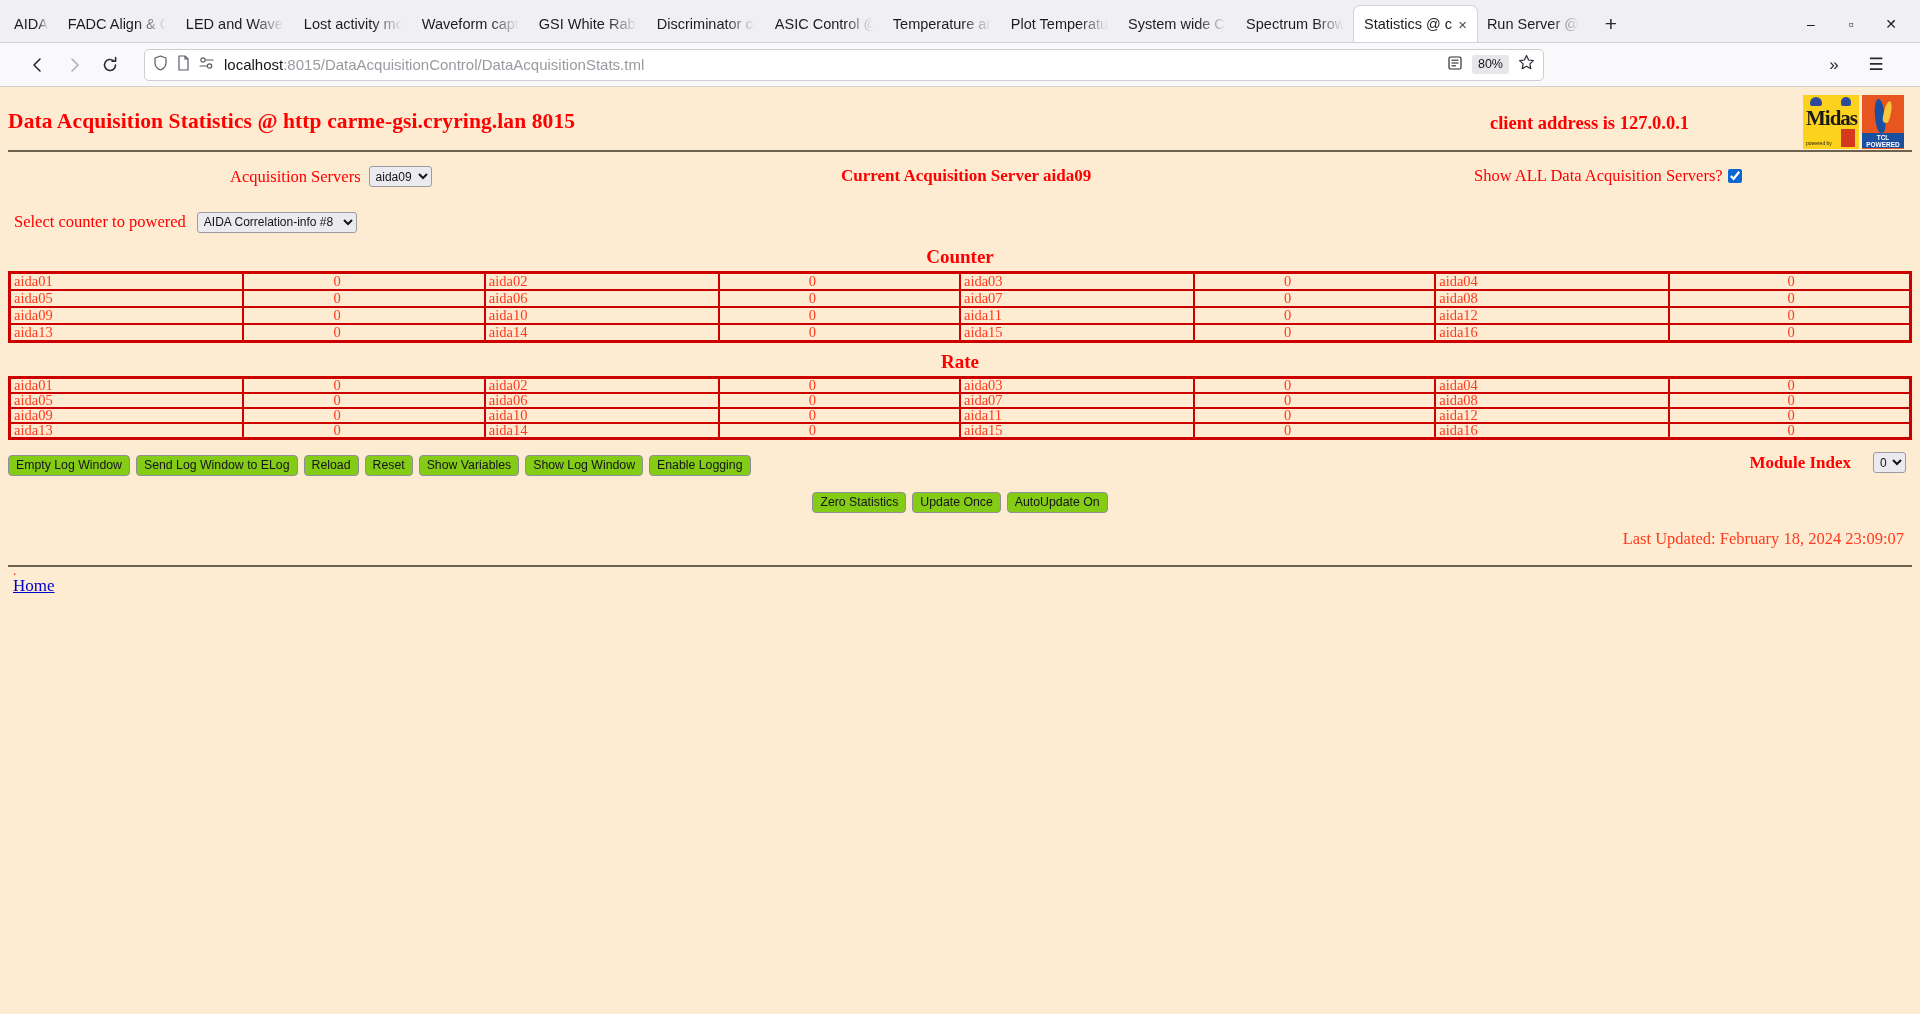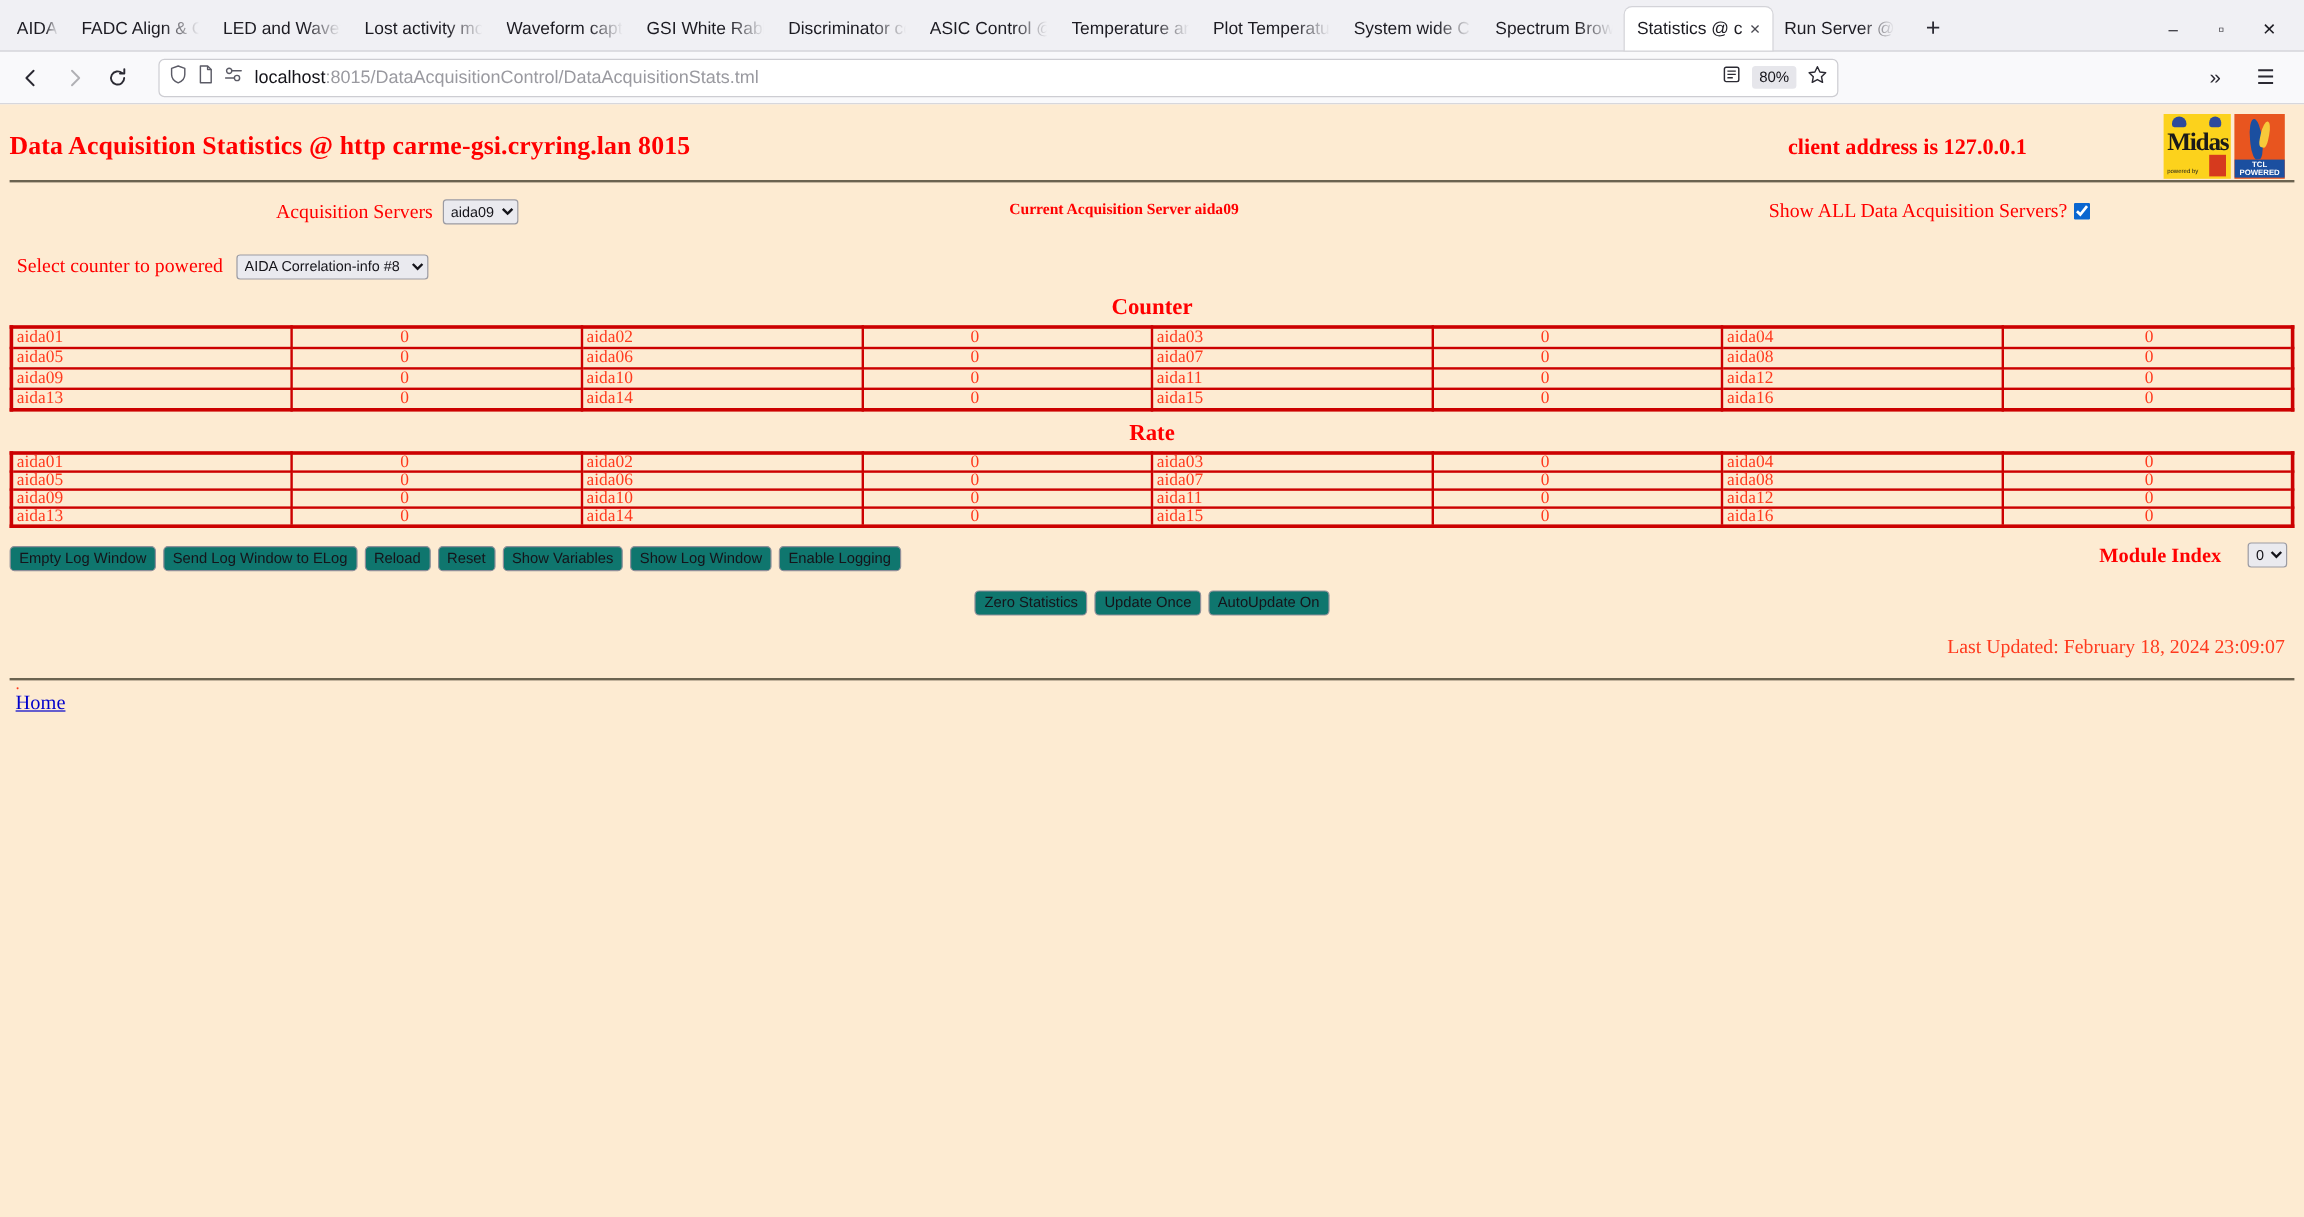--- a/index.html
+++ b/index.html
@@ -79,21 +79,21 @@
     width: 38px; height: 32px;
     display: flex; align-items: center; justify-content: center;
     font-size: 14px; color: #1c1b22;
   }
 
   .navbar {
     height: 44px;
     background: #f9f9fb;
     display: flex;
     align-items: center;
-    padding: 0 8px;
+    padding: 0 20px;
     border-bottom: 1px solid #cfcfd4;
     flex: 0 0 auto;
   }
   .navbtn {
     width: 36px; height: 32px;
     display: flex; align-items: center; justify-content: center;
     color: #2b2a33;
     flex: 0 0 auto;
   }
   .navbtn.disabled { opacity: 0.35; }
@@ -247,21 +247,21 @@
     position: relative;
     height: 36px;
     margin-top: 10px;
   }
   .lbl-red {
     font-family: "Liberation Serif", serif;
     font-size: 16.5px;
     color: #ff0000;
   }
   .servers-row .blk-servers { position: absolute; left: 222px; top: 4px; display: flex; align-items: center; gap: 8px; }
-  .servers-row .blk-current { position: absolute; left: 833px; top: 4px; font-weight: bold; font-size: 13px; }
+  .servers-row .blk-current { position: absolute; left: 833px; top: 4px; font-weight: bold; font-size: 17px; }
   .servers-row .blk-showall { position: absolute; left: 1466px; top: 4px; display: flex; align-items: center; gap: 5px; }
 
   select.pick {
     font-family: "Liberation Sans", sans-serif;
     font-size: 12px;
     background: #eaeaef;
     border: 1px solid #9b9ba3;
     border-radius: 3px;
     color: #15141a;
     padding: 1px 2px;
@@ -315,21 +315,21 @@
     margin-top: 12px;
     display: flex;
     gap: 6px;
     align-items: center;
     position: relative;
     height: 26px;
   }
   button.webbtn {
     font-family: "Liberation Sans", sans-serif;
     font-size: 12.3px;
-    background: #0f766e;
+    background: #84cc16;
     border: 1px solid #8f8f99;
     border-radius: 4px;
     color: #15141a;
     padding: 2px 7px;
     line-height: 15px;
     white-space: nowrap;
   }
   .module-index {
     position: absolute;
     right: 6px;

